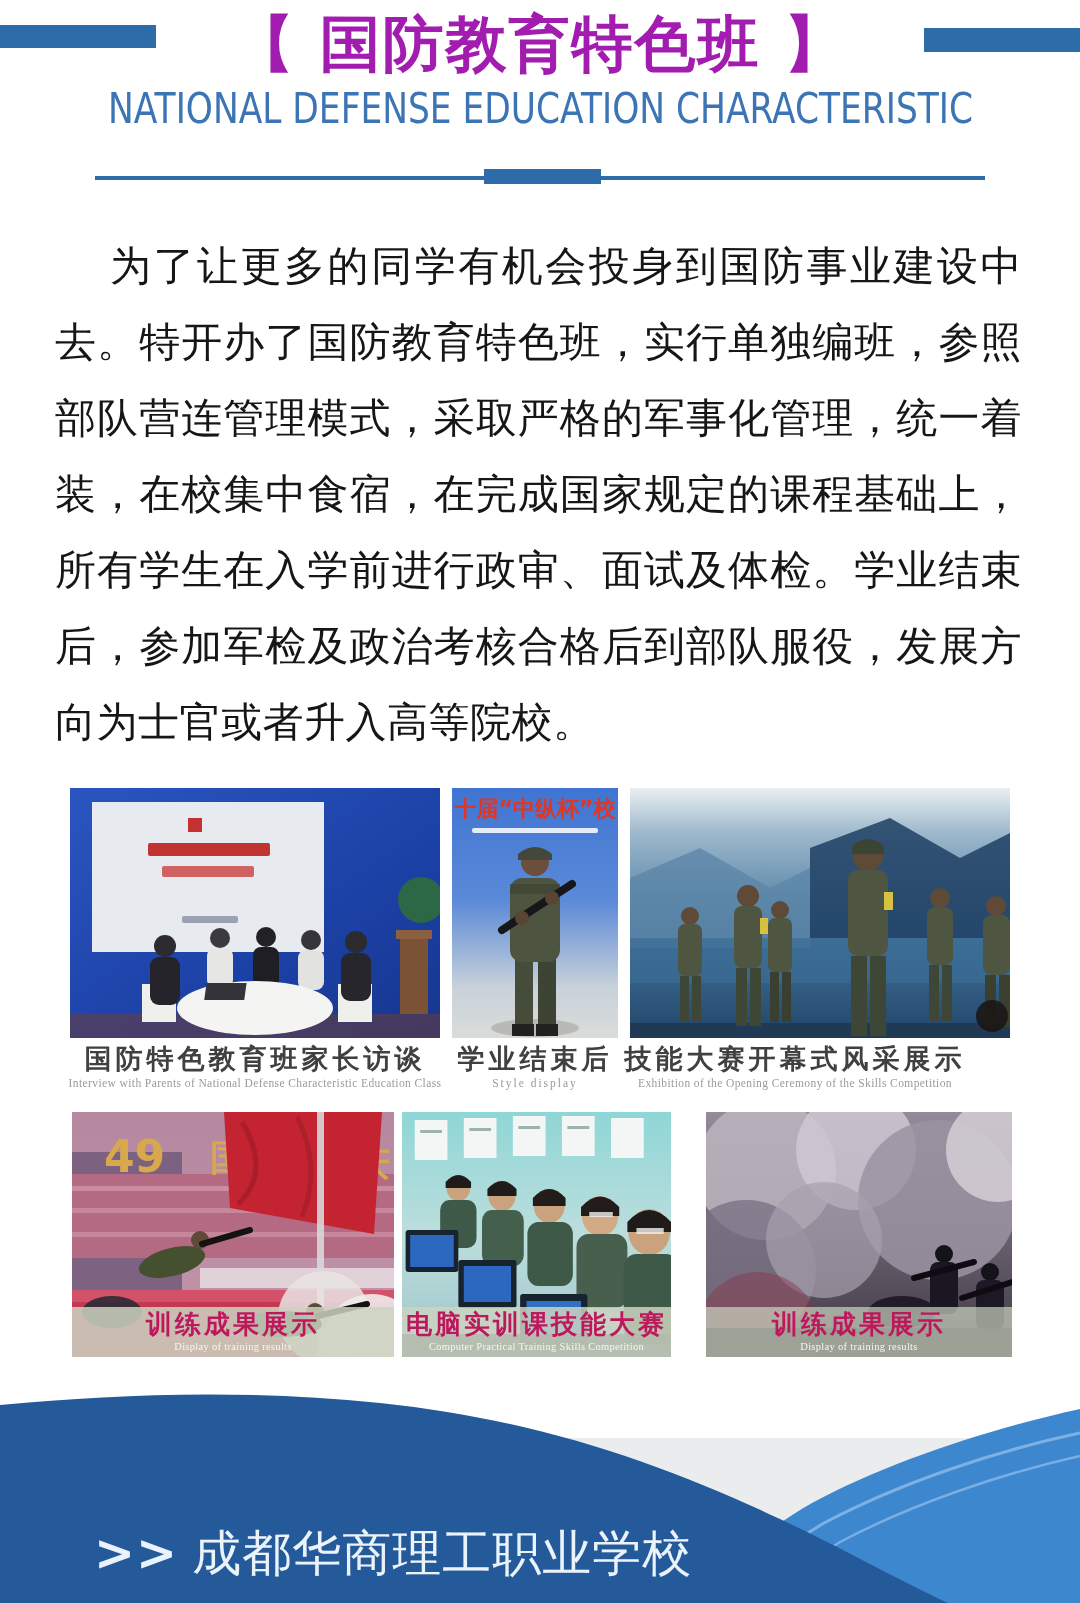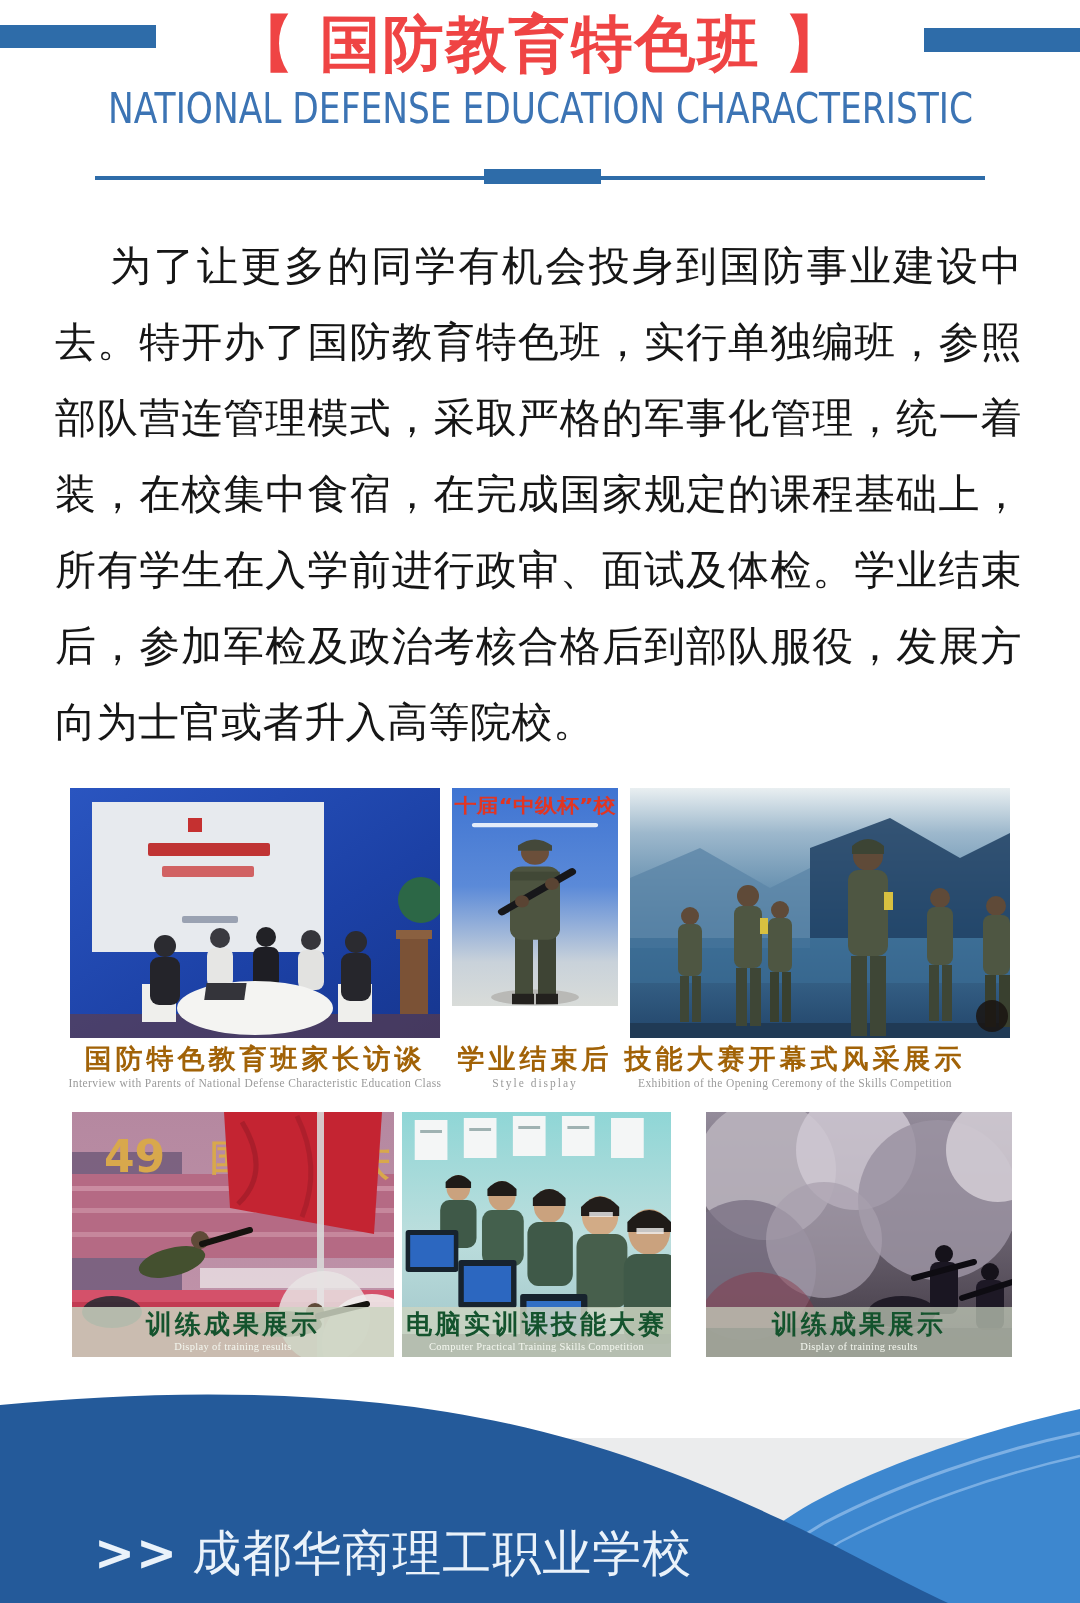--- a/index.html
+++ b/index.html
@@ -4,42 +4,42 @@
 <style>
   html,body{margin:0;padding:0;background:#ffffff;}
   .page{position:relative;width:1080px;height:1603px;background:#ffffff;overflow:hidden;
         font-family:"DejaVu Sans","Liberation Sans",sans-serif;}
 
   
   .bar{position:absolute;background:#2e6ca9;}
   .bar-left{left:0;top:25px;width:156px;height:23px;}
   .bar-right{right:0;top:28px;width:156px;height:24px;}
   .title{position:absolute;top:4px;left:0;right:0;text-align:center;
-         font-size:61px;font-weight:700;color:#ef4444;letter-spacing:2px;white-space:nowrap;}
+         font-size:61px;font-weight:700;color:#a21caf;letter-spacing:2px;white-space:nowrap;}
   .subtitle{position:absolute;top:84px;left:0;right:0;text-align:center;color:#3c74b4;}
   .subtitle span{display:inline-block;font-size:42px;white-space:nowrap;
                  transform:scaleX(0.82);transform-origin:center top;letter-spacing:0px;}
   .divider-line{position:absolute;left:95px;top:176px;width:890px;height:4px;background:#2e6ca9;}
   .divider-block{position:absolute;left:484px;top:169px;width:117px;height:15px;background:#2e6ca9;}
 
   
   .intro{position:absolute;left:55px;top:228px;width:967px;
          font-size:41px;line-height:76px;color:#161616;text-align:justify;
          text-indent:55px;letter-spacing:0.5px;}
 
   
   .photo{position:absolute;overflow:hidden;background:#ccc;}
   .photo svg{display:block;width:100%;height:100%;}
   .capbox{position:absolute;text-align:center;}
-  .cap-zh{font-size:27px;font-weight:600;color:#a16207;letter-spacing:4px;line-height:34px;white-space:nowrap;}
+  .cap-zh{font-size:27px;font-weight:600;color:#404040;letter-spacing:4px;line-height:34px;white-space:nowrap;}
   .cap-en{font-family:"Liberation Serif","DejaVu Serif",serif;font-size:11.5px;color:#9a9a9a;
           letter-spacing:0.4px;line-height:15px;white-space:nowrap;}
   .band{position:absolute;left:0;right:0;bottom:0;height:50px;background:rgba(203,212,193,0.85);
         text-align:center;}
-  .band .bd-zh{font-size:26px;font-weight:700;color:#14532d;letter-spacing:3px;line-height:32px;margin-top:1px;white-space:nowrap;}
+  .band .bd-zh{font-size:26px;font-weight:700;color:#be185d;letter-spacing:3px;line-height:32px;margin-top:1px;white-space:nowrap;}
   .band .bd-en{font-family:"Liberation Serif","DejaVu Serif",serif;font-size:10.5px;color:#f4f7ef;
                line-height:13px;letter-spacing:0.3px;white-space:nowrap;}
 
   
   .footer-svg{position:absolute;left:0;top:1323px;width:1080px;height:280px;}
   .footer-text{position:absolute;left:94px;top:1521px;font-size:49px;color:#eaf2fa;
                letter-spacing:1px;white-space:nowrap;}
   .footer-text .chev{margin-right:14px;font-weight:600;}
 </style>
 </head>
@@ -89,21 +89,21 @@
           <rect x="183" y="159" width="26" height="42" rx="8" fill="#1e1e24"></rect>
         <circle cx="241" cy="152" r="10" fill="#35353b"></circle>
           <rect x="228" y="162" width="26" height="40" rx="8" fill="#e2e2e0"></rect>
         <circle cx="286" cy="154" r="11" fill="#2b2b30"></circle>
           <rect x="271" y="165" width="30" height="48" rx="9" fill="#26262c"></rect>
         <ellipse cx="185" cy="220" rx="78" ry="27" fill="#f4f4f2"></ellipse>
         <rect x="164" y="195" width="40" height="17" fill="#34343a" transform="skewX(-8)"></rect>
       </svg>
     </div>
 
-    <div class="photo" style="left:452px;top:788px;width:166px;height:218px;">
+    <div class="photo" style="left:452px;top:788px;width:166px;height:250px;">
       <svg viewBox="0 0 166 250" preserveAspectRatio="none">
         <defs>
           <linearGradient id="g2" x1="0" y1="0" x2="0" y2="1">
             <stop offset="0" stop-color="#3f74d2"></stop>
               <stop offset="0.45" stop-color="#5b8ad8"></stop>
               <stop offset="0.8" stop-color="#c9d2da"></stop>
               <stop offset="1" stop-color="#d9dcd9"></stop>
           </linearGradient>
         </defs>
         <rect width="166" height="250" fill="url(#g2)"></rect>

